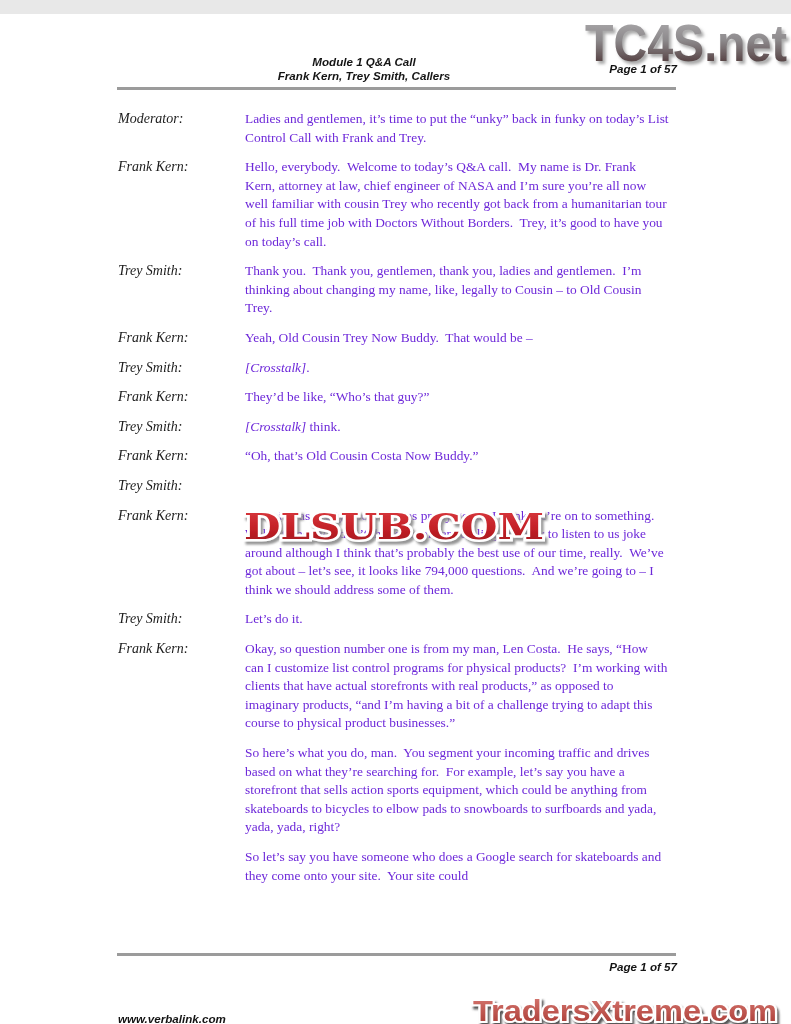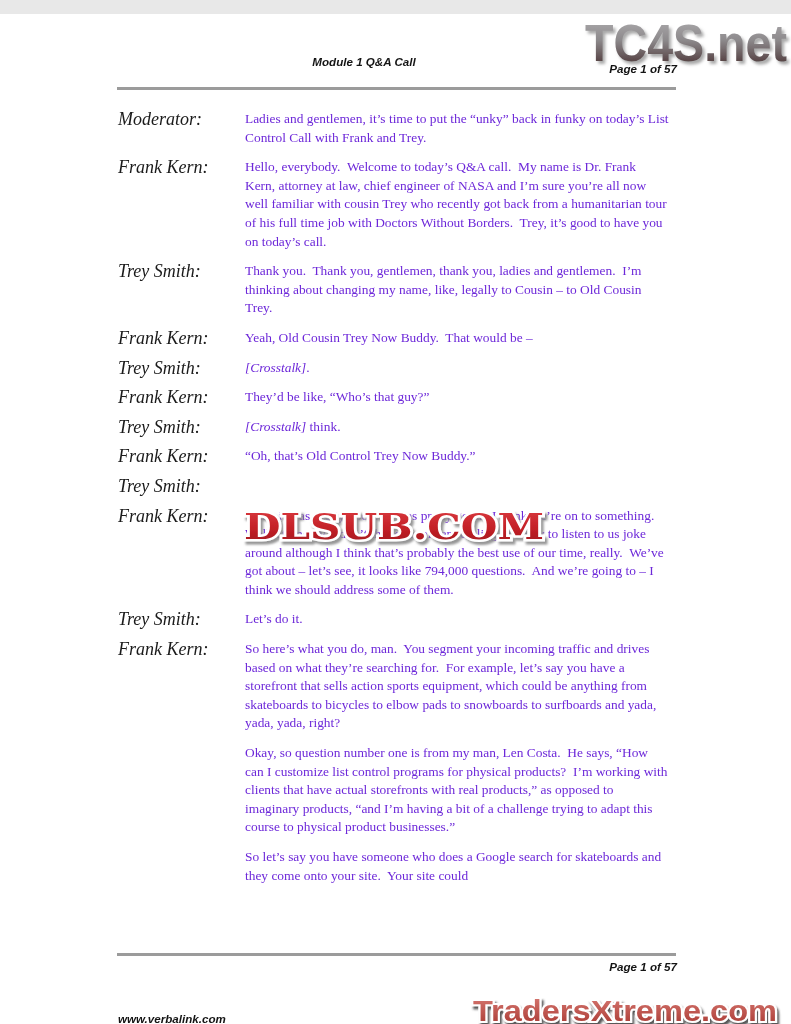--- a/index.html
+++ b/index.html
@@ -7,21 +7,21 @@
         font-family:"Liberation Serif",serif;margin:14px auto;}
   .hdr-title{position:absolute;left:104px;top:41px;width:520px;text-align:center;
         font:italic bold 11.6px "Liberation Sans",sans-serif;line-height:13.5px;color:#141414;}
   .hdr-page{position:absolute;top:48px;right:114px;
         font:italic bold 11.6px "Liberation Sans",sans-serif;color:#141414;}
   .rule{position:absolute;left:117px;width:559px;height:3px;background:#9b9b9b;}
   .rule-top{top:73px;}
   .rule-bottom{top:939px;}
   .transcript{position:absolute;left:118px;top:96px;width:551px;}
   .block{display:flex;margin-bottom:11px;}
-  .speaker{flex:0 0 127px;font-style:italic;font-size:18px;line-height:18.6px;color:#1b1b1b;}
+  .speaker{flex:0 0 127px;font-style:italic;font-size:14px;line-height:18.6px;color:#1b1b1b;}
   .dialogue{width:424px;font-size:13.4px;line-height:18.6px;color:#6d28d9;}
   .dialogue p{margin:0 0 11px 0;white-space:pre-wrap;}
   .dialogue p:last-child{margin-bottom:0;}
   .it{font-style:italic;text-align:right;}
   .ftr-left{position:absolute;left:118px;top:998px;
         font:italic bold 11.6px "Liberation Sans",sans-serif;color:#141414;}
   .ftr-right{position:absolute;right:114px;top:946px;
         font:italic bold 11.6px "Liberation Sans",sans-serif;color:#141414;}
   .tc4s-logo{position:absolute;left:580px;top:0;}
   .dlsub-watermark{position:absolute;left:232px;top:487px;z-index:5;}
@@ -41,20 +41,21 @@
       </linearGradient>
       <filter id="fTC" x="-20%" y="-20%" width="140%" height="150%">
         <feDropShadow dx="2.5" dy="3" stdDeviation="1.4" flood-color="#a0a0a0" flood-opacity="0.9"></feDropShadow>
       </filter>
     </defs>
     <text x="106" y="47" text-anchor="middle" textLength="202" lengthAdjust="spacingAndGlyphs" font-family="Liberation Sans, sans-serif" font-weight="bold" font-size="52" fill="url(#gradTC)" filter="url(#fTC)">TC4S.net</text>
   </svg>
 
   <div class="hdr-title">
     <div>Module 1 Q&amp;A Call</div>
+    <div>Frank Kern, Trey Smith, Callers</div>
   </div>
   <div class="hdr-page">Page 1 of 57</div>
   <div class="rule rule-top"></div>
 
   <div class="transcript">
       <div class="block">
         <div class="speaker">Moderator:</div>
         <div class="dialogue">
           <p><span>Ladies and gentlemen, it’s time to put the “unky” back in funky on today’s List Control Call with Frank and Trey.</span></p>
         </div>
@@ -91,43 +92,43 @@
       </div>
       <div class="block">
         <div class="speaker">Trey Smith:</div>
         <div class="dialogue">
           <p><span class="it">[Crosstalk]</span><span> think.</span></p>
         </div>
       </div>
       <div class="block">
         <div class="speaker">Frank Kern:</div>
         <div class="dialogue">
-          <p><span>“Oh, that’s Old Control Trey Now Buddy.”</span></p>
+          <p><span>“Oh, that’s Old Cousin Costa Now Buddy.”</span></p>
         </div>
       </div>
       <div class="block">
         <div class="speaker">Trey Smith:</div>
       </div>
       <div class="block">
         <div class="speaker">Frank Kern:</div>
         <div class="dialogue">
           <p><span>Yeah, it was pretty good.  It was pretty good.  I think we’re on to something.  Well, strangely, I don’t think people are dialing in today to listen to us joke around although I think that’s probably the best use of our time, really.  We’ve got about – let’s see, it looks like 794,000 questions.  And we’re going to – I think we should address some of them.</span></p>
         </div>
       </div>
       <div class="block">
         <div class="speaker">Trey Smith:</div>
         <div class="dialogue">
           <p><span>Let’s do it.</span></p>
         </div>
       </div>
       <div class="block">
         <div class="speaker">Frank Kern:</div>
         <div class="dialogue">
+          <p><span>Okay, so question number one is from my man, Len Costa.  He says, “How can I customize list control programs for physical products?  I’m working with clients that have actual storefronts with real products,” as opposed to imaginary products, “and I’m having a bit of a challenge trying to adapt this course to physical product businesses.”</span></p>
           <p><span>So here’s what you do, man.  You segment your incoming traffic and drives based on what they’re searching for.  For example, let’s say you have a storefront that sells action sports equipment, which could be anything from skateboards to bicycles to elbow pads to snowboards to surfboards and yada, yada, yada, right?</span></p>
-          <p><span>Okay, so question number one is from my man, Len Costa.  He says, “How can I customize list control programs for physical products?  I’m working with clients that have actual storefronts with real products,” as opposed to imaginary products, “and I’m having a bit of a challenge trying to adapt this course to physical product businesses.”</span></p>
           <p><span>So let’s say you have someone who does a Google search for skateboards and they come onto your site.  Your site could</span></p>
         </div>
       </div>
     </div>
 
   <svg class="dlsub-watermark" width="324" height="52" viewBox="0 0 324 52">
     <defs>
       <linearGradient id="gradDL" x1="0" y1="0" x2="0" y2="1">
         <stop offset="0%" stop-color="#dd3d43"></stop>
         <stop offset="55%" stop-color="#c42127"></stop>

